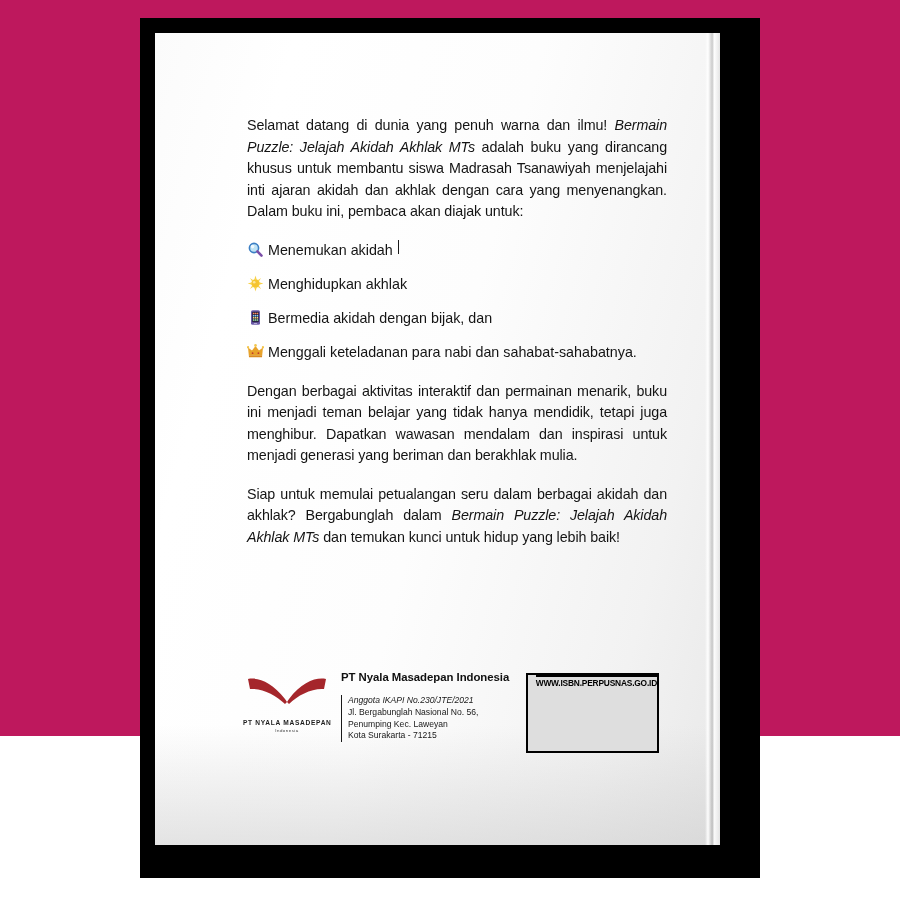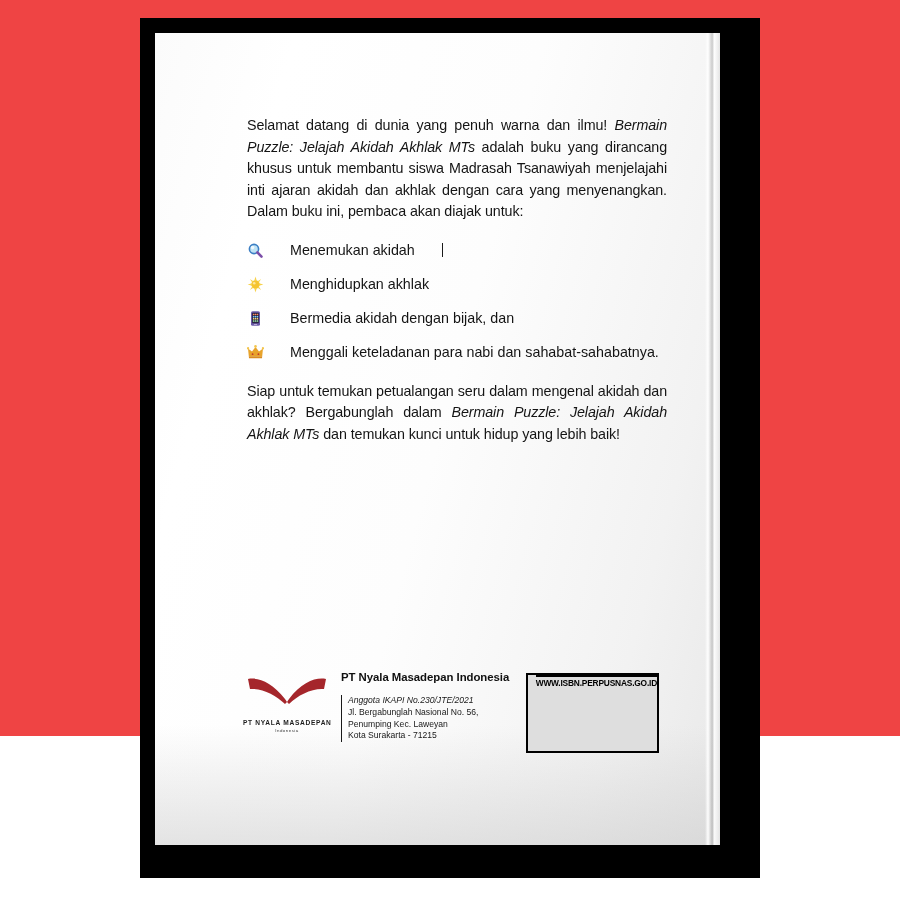--- a/index.html
+++ b/index.html
@@ -9,21 +9,21 @@
     width: 900px;
     height: 900px;
     overflow: hidden;
     font-family: "Liberation Sans", sans-serif;
   }
 
   #stage {
     position: relative;
     width: 900px;
     height: 736px;
-    background: #ef4444;
+    background: #be185d;
   }
 
   
   .shadow-block {
     position: absolute;
     left: 140px;
     top: 18px;
     width: 620px;
     height: 860px;
     background: #000000;
@@ -105,22 +105,22 @@
   }
 
   
   ul.feature-list {
     list-style: none;
     margin: 14px 0 19px 0;
     padding: 0;
   }
   ul.feature-list li {
     display: flex;
-    align-items: center;
-    gap: 26px;
+    align-items: flex-start;
+    gap: 4px;
     margin-bottom: 14px;
     font-size: 14.3px;
     line-height: 20px;
     color: #141414;
   }
   ul.feature-list li:last-child { margin-bottom: 16px; }
   .bullet-icon {
     flex: 0 0 auto;
     width: 17px;
     height: 17px;
@@ -307,22 +307,23 @@
               <circle cx="8.5" cy="2.4" r="1.3" fill="#f3c64e"></circle>
               <circle cx="5.6" cy="10.2" r="0.9" fill="#c0392b"></circle>
               <circle cx="11.4" cy="10.2" r="0.9" fill="#c0392b"></circle>
             </svg>
           </span>
           <span>Menggali keteladanan para nabi dan sahabat-sahabatnya.</span>
         </li>
 
       </ul>
 
-
-      <p class="body-text"><span>Siap untuk temukan petualangan seru dalam mengenal akidah dan akhlak? Bergabunglah dalam </span><span class="italic">Bermain Puzzle: Jelajah Akidah Akhlak MTs</span><span> dan temukan kunci untuk hidup yang lebih baik!</span></p>
+      <p class="body-text">Dengan berbagai aktivitas interaktif dan permainan menarik, buku ini menjadi teman belajar yang tidak hanya mendidik, tetapi juga menghibur. Dapatkan wawasan mendalam dan inspirasi untuk menjadi generasi yang beriman dan berakhlak mulia.</p>
+
+      <p class="body-text"><span>Siap untuk memulai petualangan seru dalam berbagai akidah dan akhlak? Bergabunglah dalam </span><span class="italic">Bermain Puzzle: Jelajah Akidah Akhlak MTs</span><span> dan temukan kunci untuk hidup yang lebih baik!</span></p>
 
     </div>
 
     <div class="footer">
 
       <div class="publisher-block">
 
         <div class="logo-wrap">
           <svg class="logo-mark" width="82" height="42" viewBox="0 0 82 42">
             <path d="M2 6 C12 4 26 9 39 26 L41 29 L39 31 C30 22 16 15 4 16 Z" fill="#a5262b"></path>

